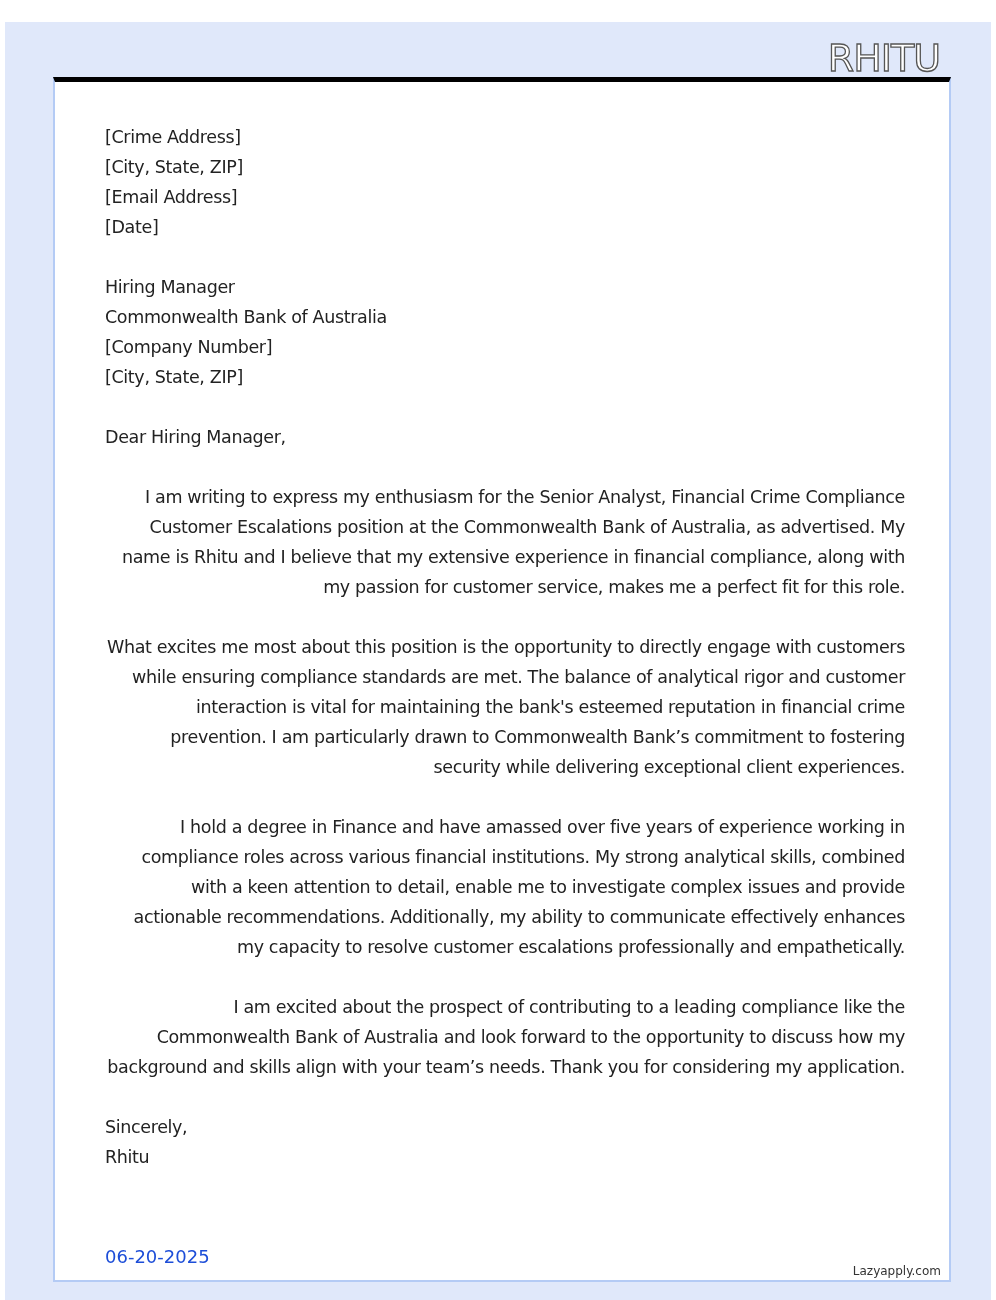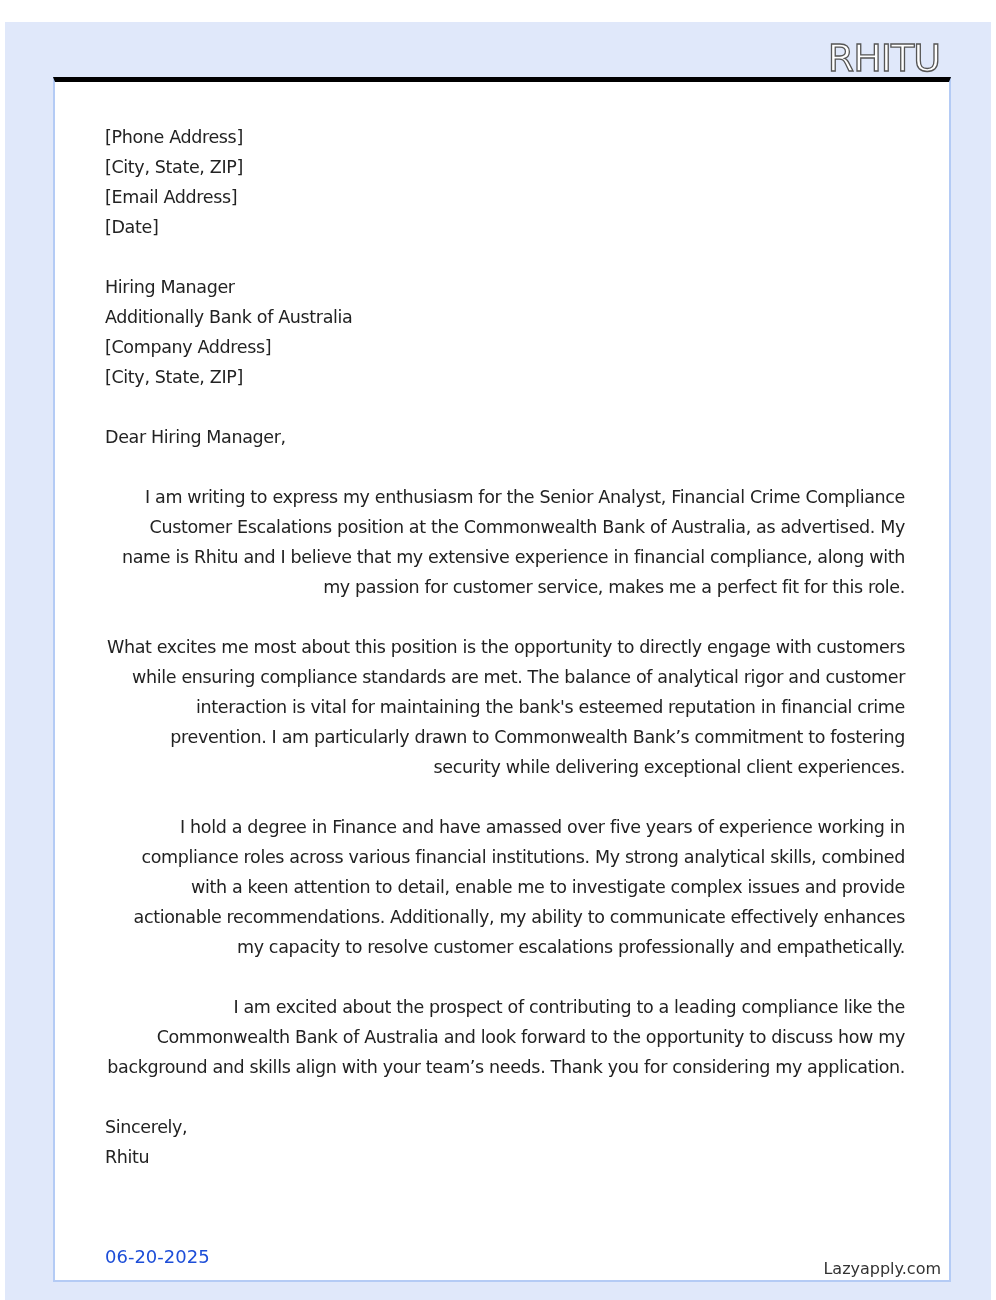--- a/index.html
+++ b/index.html
@@ -29,42 +29,42 @@
     .line { display: block; white-space: nowrap; }
     .gap { height: 30px; }
     .para { display: block; text-align: right; }
     .date-footer {
       position: absolute; left: 50px; top: 1160px;
       font-family: "DejaVu Sans", sans-serif; font-size: 18px; line-height: 30px;
       color: #1d4ed8;
     }
     .brand {
       position: absolute; right: 8px; bottom: 2px;
-      font-family: "DejaVu Sans", sans-serif; font-size: 16px; color: #333333;
+      font-family: "DejaVu Sans", sans-serif; font-size: 12px; color: #333333;
     }
   </style>
 </head>
 <body>
 
 <div class="outer">
   <div class="name-header">RHITU</div>
 
   <div class="card">
     <div class="content">
       <div>
-        <span class="line">[Phone Address]</span>
+        <span class="line">[Crime Address]</span>
         <span class="line">[City, State, ZIP]</span>
         <span class="line">[Email Address]</span>
         <span class="line">[Date]</span>
       </div>
       <div class="gap"></div>
       <div>
         <span class="line">Hiring Manager</span>
-        <span class="line">Additionally Bank of Australia</span>
-        <span class="line">[Company Address]</span>
+        <span class="line">Commonwealth Bank of Australia</span>
+        <span class="line">[Company Number]</span>
         <span class="line">[City, State, ZIP]</span>
       </div>
       <div class="gap"></div>
       <span class="line">Dear Hiring Manager,</span>
       <div class="gap"></div>
       <p class="para" style="margin:0;">I am writing to express my enthusiasm for the Senior Analyst, Financial Crime Compliance Customer Escalations position at the Commonwealth Bank of Australia, as advertised. My name is Rhitu and I believe that my extensive experience in financial compliance, along with my passion for customer service, makes me a perfect fit for this role.</p>
       <div class="gap"></div>
       <p class="para" style="margin:0;">What excites me most about this position is the opportunity to directly engage with customers while ensuring compliance standards are met. The balance of analytical rigor and customer interaction is vital for maintaining the bank's esteemed reputation in financial crime prevention. I am particularly drawn to Commonwealth Bank’s commitment to fostering security while delivering exceptional client experiences.</p>
       <div class="gap"></div>
       <p class="para" style="margin:0;">I hold a degree in Finance and have amassed over five years of experience working in compliance roles across various financial institutions. My strong analytical skills, combined with a keen attention to detail, enable me to investigate complex issues and provide actionable recommendations. Additionally, my ability to communicate effectively enhances my capacity to resolve customer escalations professionally and empathetically.</p>

